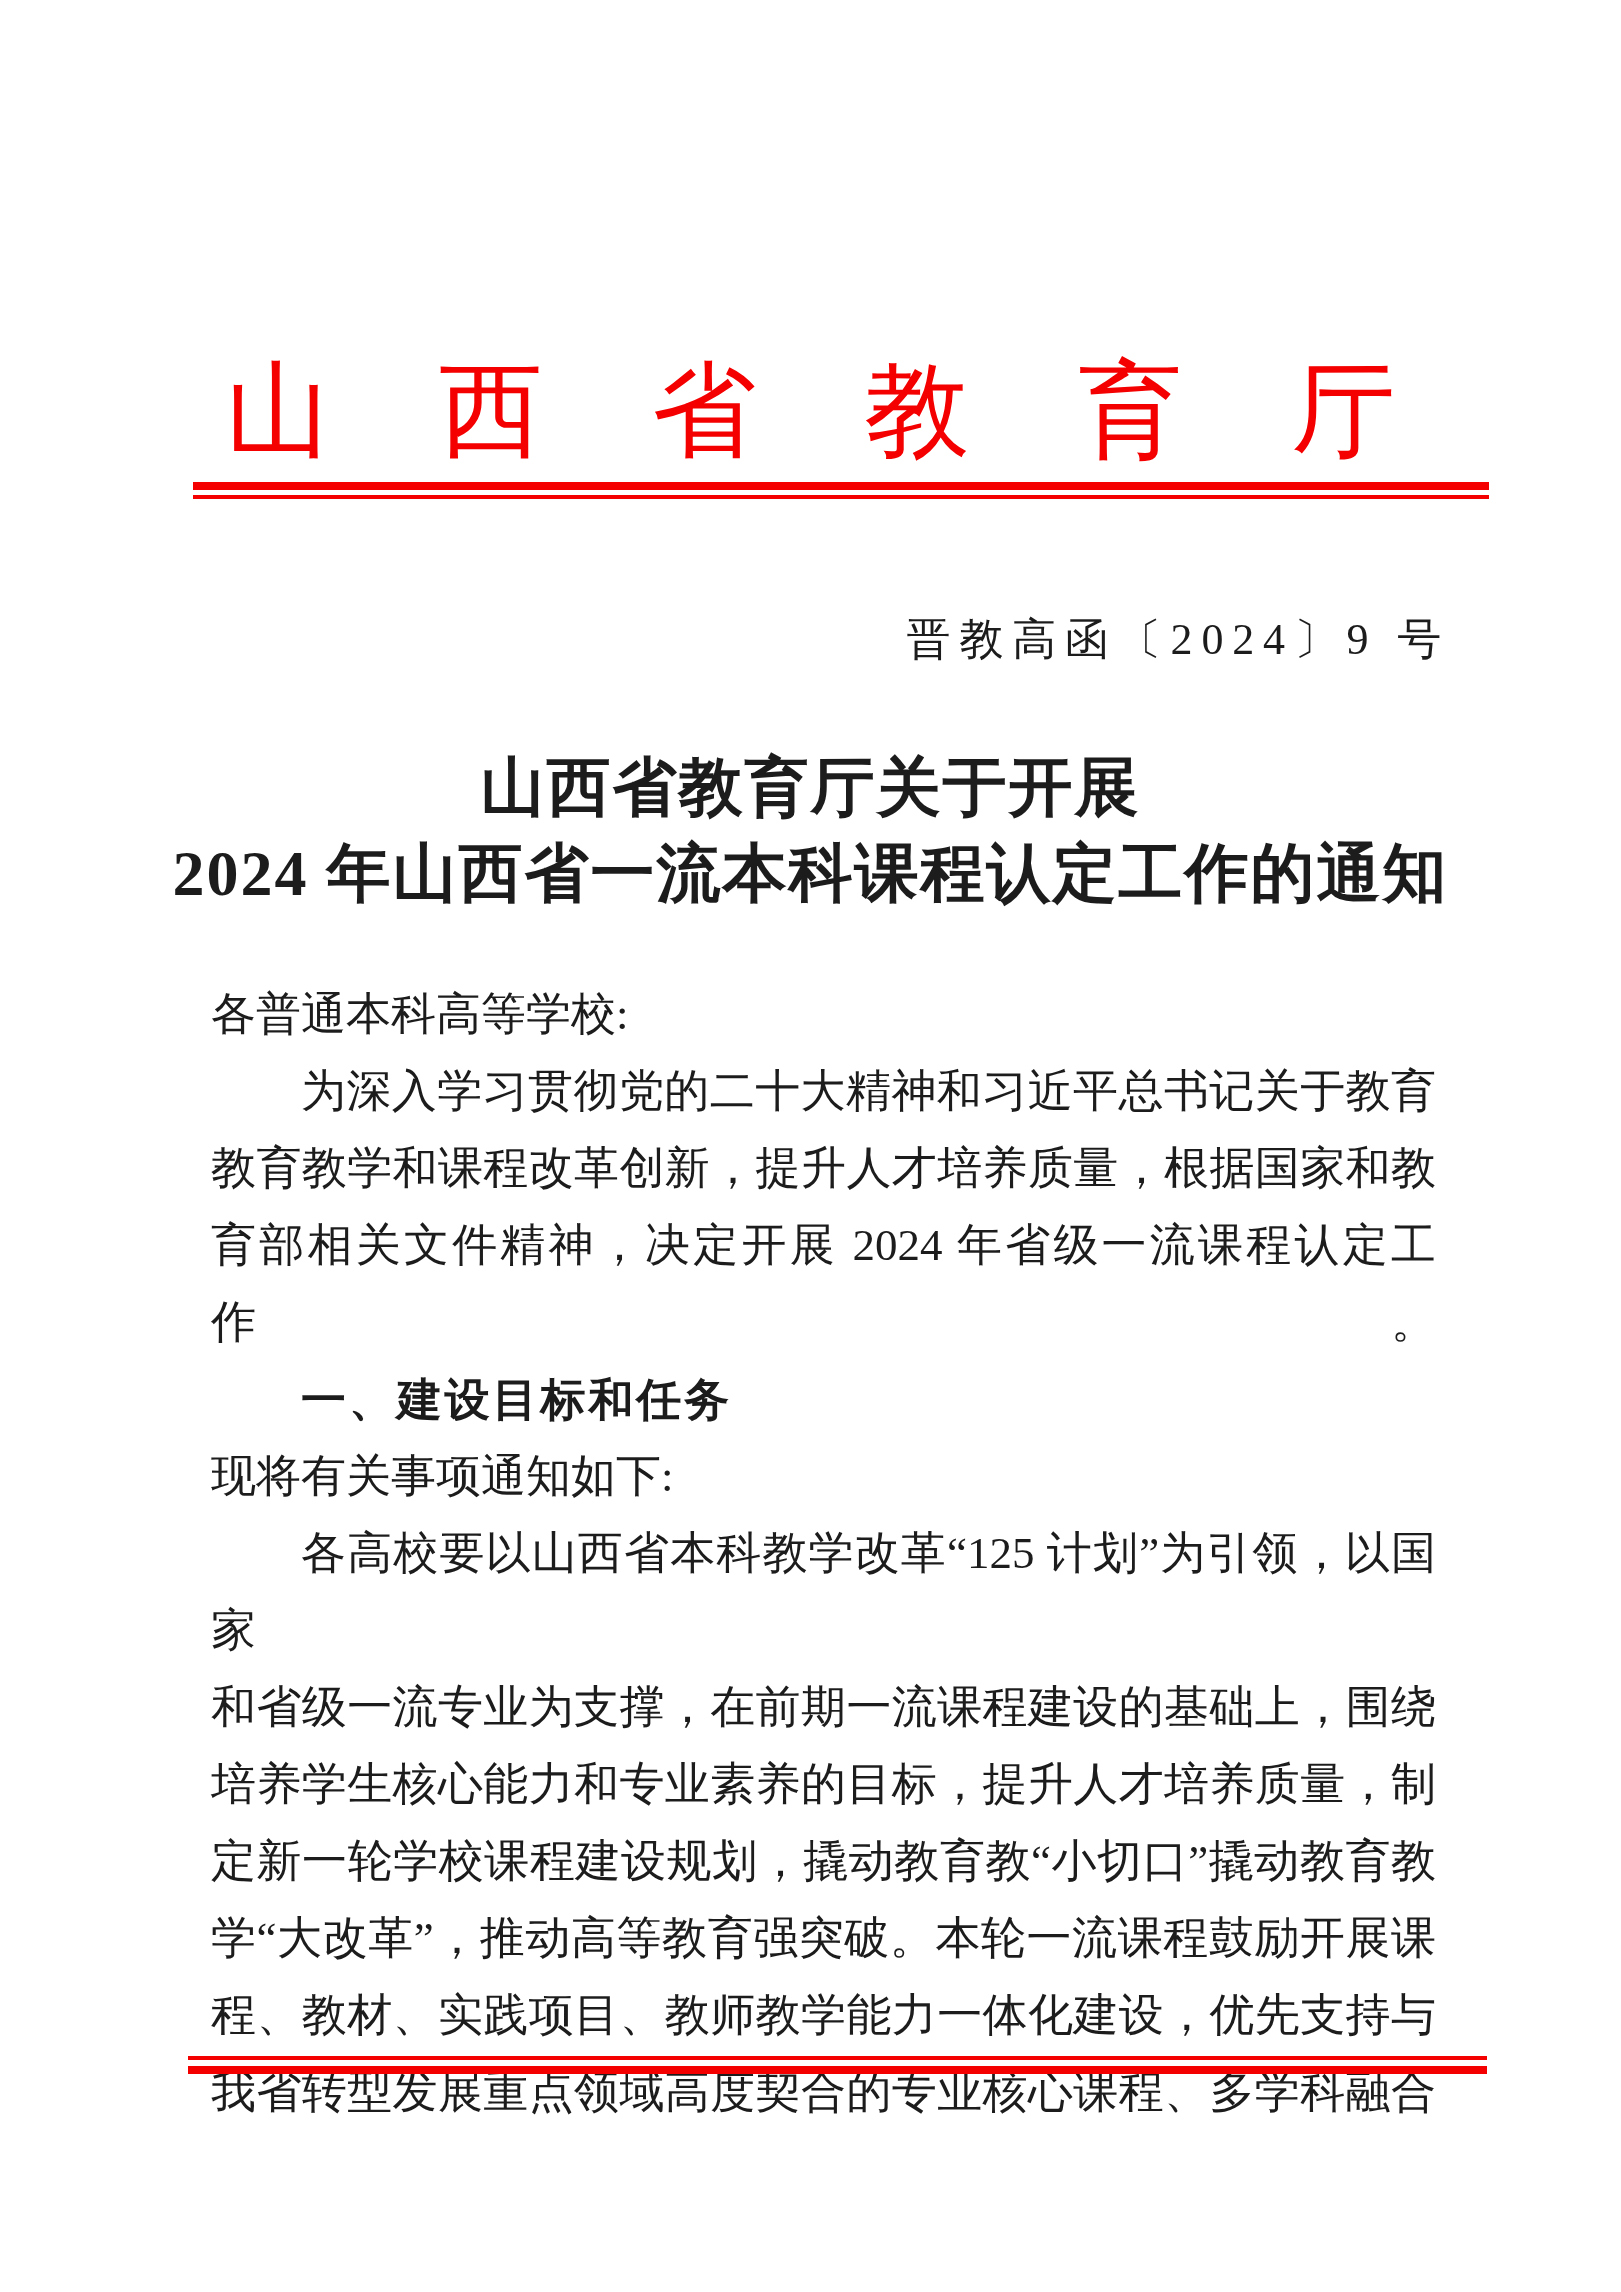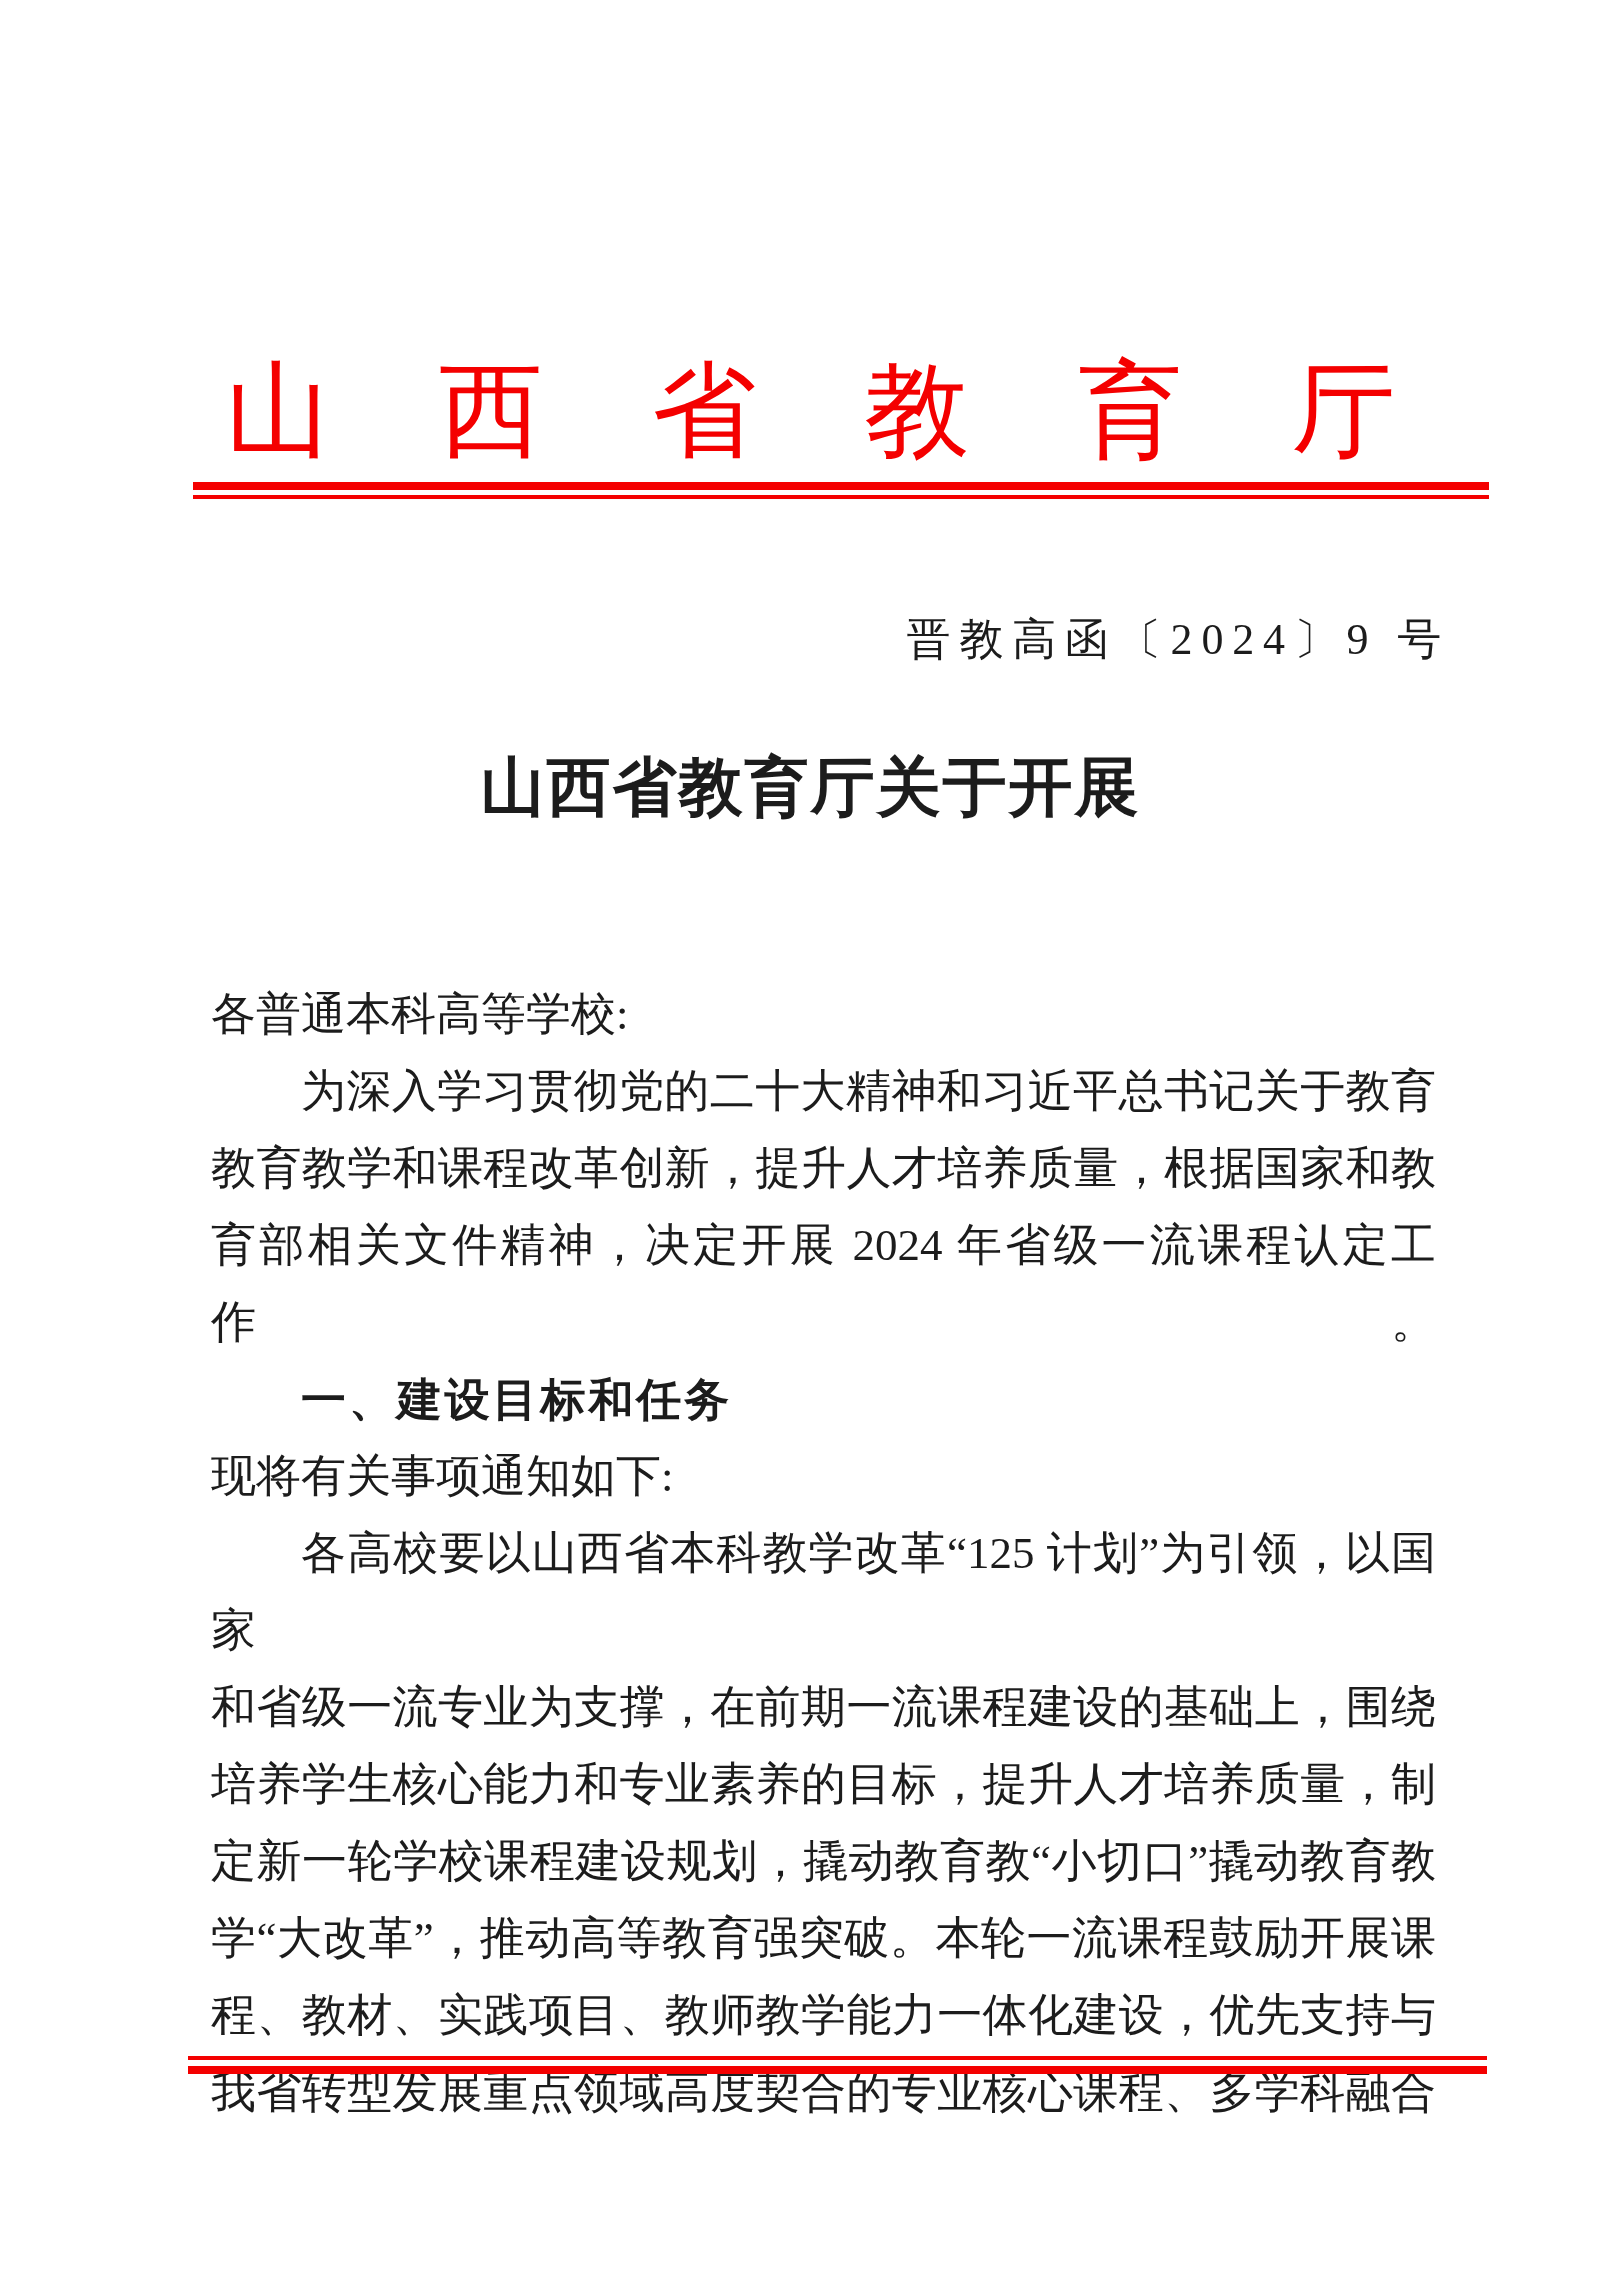--- a/index.html
+++ b/index.html
@@ -83,20 +83,21 @@
 
   <div class="rule-top">
     <div class="thick"></div>
     <div class="thin"></div>
   </div>
 
   <div class="doc-number">晋教高函〔2024〕9 号</div>
 
   <div class="doc-title">
     <div>山西省教育厅关于开展</div>
+    <div>2024 年山西省一流本科课程认定工作的通知</div>
   </div>
 
   <div class="body-text">
     <div class="line">各普通本科高等学校:</div>
 
     <div class="line j indent">为深入学习贯彻党的二十大精神和习近平总书记关于教育</div>
     <div class="line j">教育教学和课程改革创新，提升人才培养质量，根据国家和教</div>
     <div class="line j">育部相关文件精神，决定开展 2024 年省级一流课程认定工作。</div>
     <div class="line section-heading indent">一、建设目标和任务</div>
 

